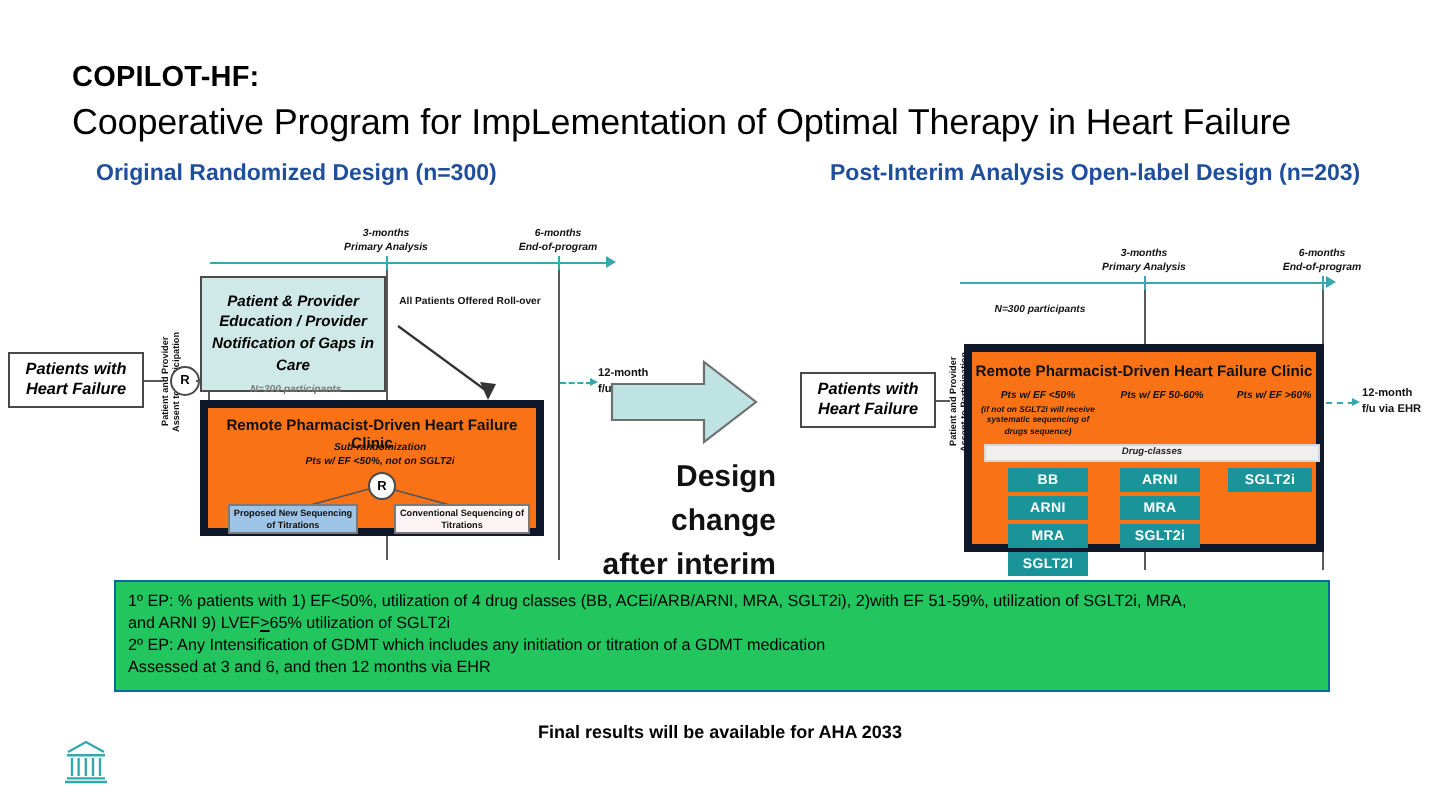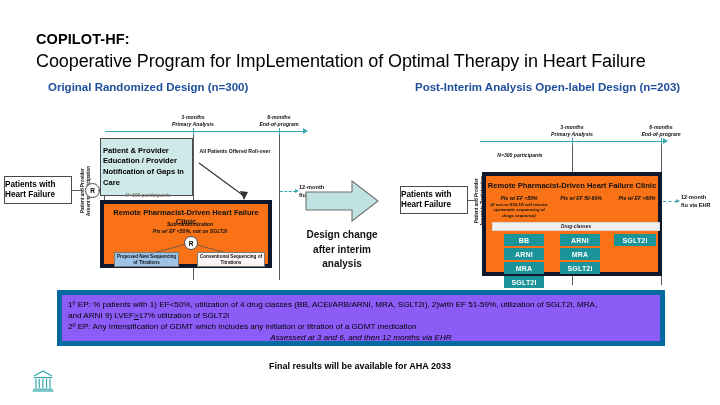--- a/index.html
+++ b/index.html
@@ -19,21 +19,21 @@
   
   .tl-line{position:absolute;height:1px;background:#3aa7ad;}
   .tl-tick{position:absolute;width:1px;background:#3aa7ad;}
   .tl-arrowhead{position:absolute;width:0;height:0;border-top:3px solid transparent;border-bottom:3px solid transparent;border-left:5px solid #3aa7ad;}
   .vline{position:absolute;width:1px;background:#5a5a5a;}
   .hline{position:absolute;height:1px;background:#5a5a5a;}
 
   .tl-label{position:absolute;text-align:center;font-size:5.2px;font-weight:bold;font-style:italic;line-height:1.35;color:#111;}
 
   .box{position:absolute;box-sizing:border-box;border:1px solid #4a4a4a;background:#fff;
-       display:flex;align-items:center;justify-content:center;text-align:left;}
+       display:flex;align-items:center;justify-content:center;text-align:center;font-style:italic;}
   .pt-box{font-size:8.2px;font-weight:bold;line-height:1.28;}
 
   .teal-box{background:#cfe8e8;border:1px solid #4a4a4a;}
   .pink-box{background:#f97316;border:4px solid #0f172a;}
 
   .vlabel{position:absolute;font-size:4.6px;font-weight:bold;line-height:1.25;
           writing-mode:vertical-rl;transform:rotate(180deg);text-align:center;color:#111;}
 
   .rnode{position:absolute;border:1px solid #4a4a4a;background:#fff;border-radius:50%;
          display:flex;align-items:center;justify-content:center;font-size:6.5px;font-weight:bold;}
@@ -48,34 +48,34 @@
   .smbox.blue{background:#9dc3e6;}
   .smbox.white{background:#fdf4f6;}
 
   .dashline{position:absolute;height:0;border-top:1.2px dashed #3aa7ad;}
   .dasharrow{position:absolute;width:0;height:0;border-top:2.5px solid transparent;border-bottom:2.5px solid transparent;border-left:4px solid #3aa7ad;}
 
   .fu{position:absolute;font-size:5.6px;font-weight:bold;line-height:1.35;color:#111;}
 
   
   .bigarrow{position:absolute;left:305px;top:180px;width:74px;height:42px;}
-  .designtxt{position:absolute;left:296px;top:228px;width:92px;text-align:center;
-             font-size:10px;font-weight:bold;line-height:1.45;color:#111;}
+  .designtxt{position:absolute;left:296px;top:228px;width:92px;text-align:right;
+             font-size:15px;font-weight:bold;line-height:1.45;color:#111;}
 
   
   .dcbar{position:absolute;background:#efefef;border:1px solid #d7d7d7;box-sizing:border-box;
          display:flex;align-items:center;justify-content:center;font-size:4.8px;font-weight:bold;font-style:italic;color:#222;}
   .pill{position:absolute;background:#1a9499;color:#fff;box-sizing:border-box;
         display:flex;align-items:center;justify-content:center;font-size:7px;font-weight:bold;letter-spacing:.2px;}
 
   
   .epbox{position:absolute;left:57px;top:290px;width:608px;height:56px;box-sizing:border-box;
-         border:5px solid #0369a1;background:#8b5cf6;padding:4px 6px 0 6px;}
+         border:1px solid #0369a1;background:#22c55e;padding:4px 6px 0 6px;}
   .epline{font-size:8.1px;line-height:1.38;color:#000;}
-  .epline.ital{font-style:italic;text-align:center;}
+  .epline.ital{}
   .uline{text-decoration:underline;}
 
   .footer{position:absolute;left:0;top:361px;width:720px;text-align:center;
           font-size:9px;font-weight:bold;color:#000;}
   .logo{position:absolute;left:30px;top:368px;width:26px;height:26px;}
 
   .arrowpath{position:absolute;}
 </style>
 </head>
 <body>
@@ -281,21 +281,21 @@
   <div class="fu" style="left:681px;top:194px;width:40px;text-align:left;">
     <span>12-month</span><br>
     <span>f/u via EHR</span>
   </div>
 
   <div class="epbox">
     <div class="epline">
       <span>1</span><span>º</span><span> EP: % patients with 1) EF&lt;50%, utilization of 4 drug classes (BB, ACEi/ARB/ARNI, MRA, SGLT2i), 2)with EF 51-59%, utilization of SGLT2i, MRA,</span>
     </div>
     <div class="epline">
-      <span>and ARNI 9) LVEF</span><span class="uline">&gt;</span><span>17% utilization of SGLT2i</span>
+      <span>and ARNI 9) LVEF</span><span class="uline">&gt;</span><span>65% utilization of SGLT2i</span>
     </div>
     <div class="epline">
       <span>2º EP: Any Intensification of GDMT which includes any initiation or titration of a GDMT medication</span>
     </div>
     <div class="epline ital">
       <span>Assessed at 3 and 6, and then 12 months via EHR</span>
     </div>
   </div>
 
   <div class="footer">

